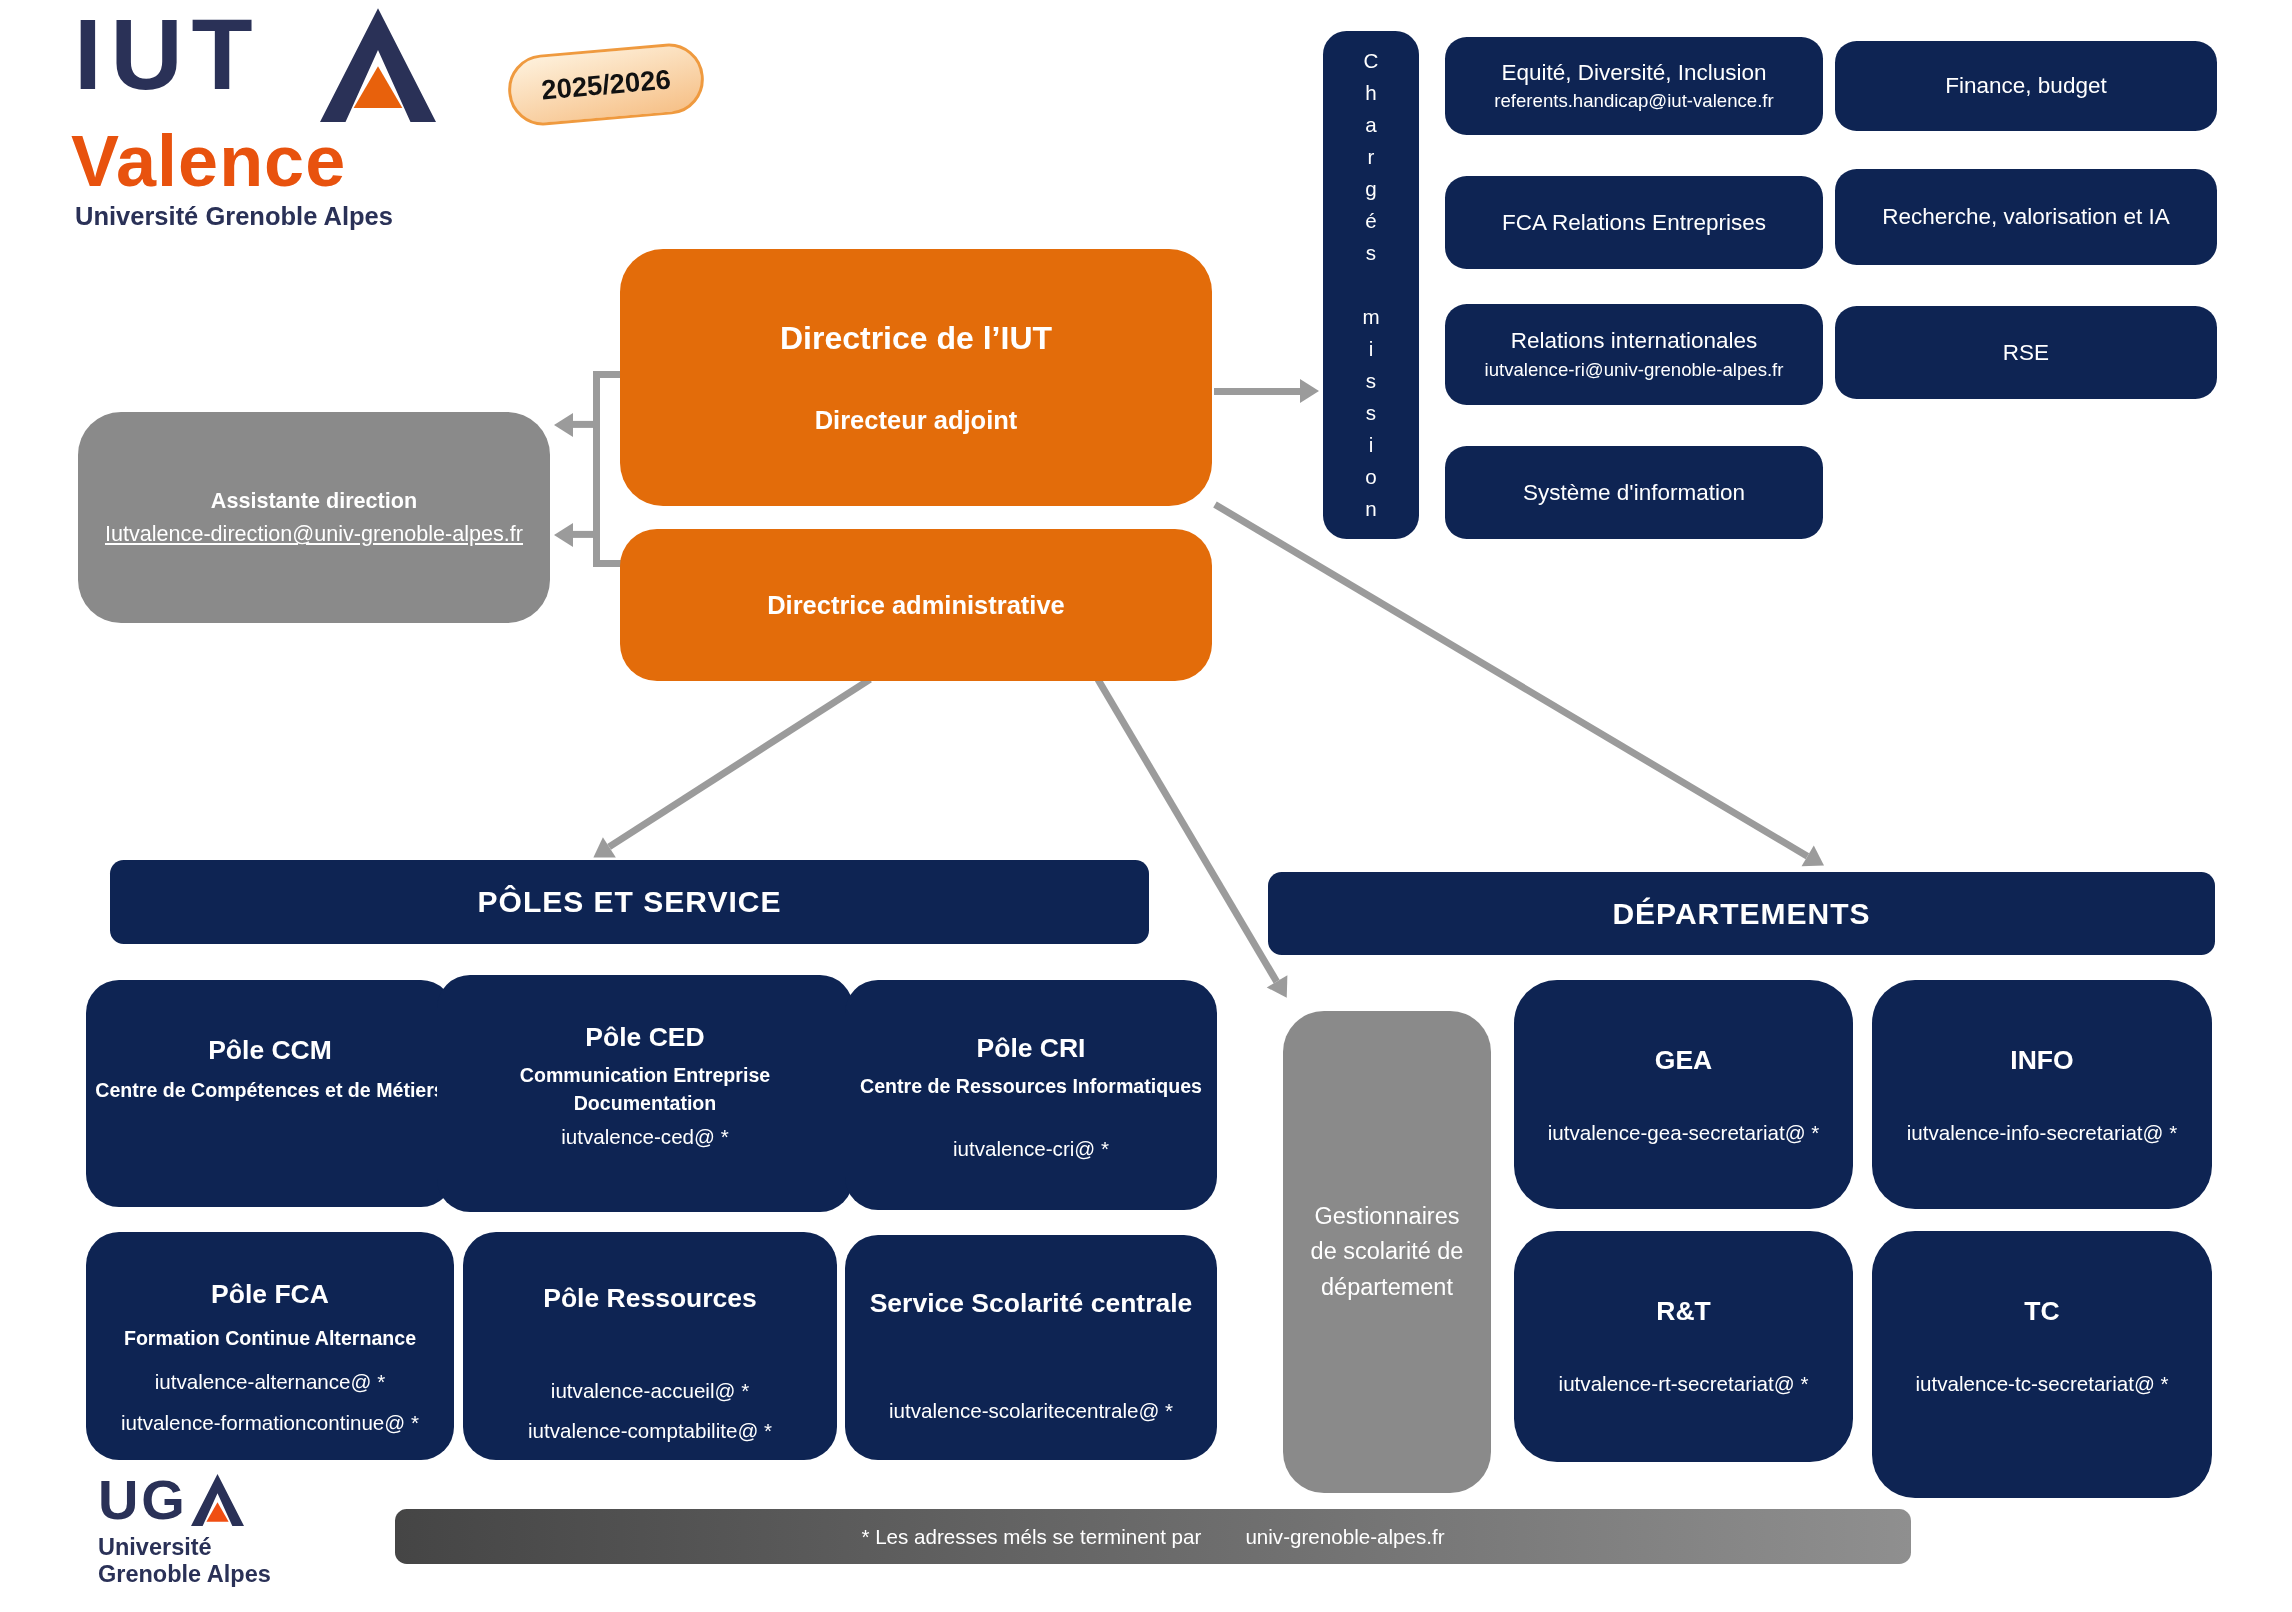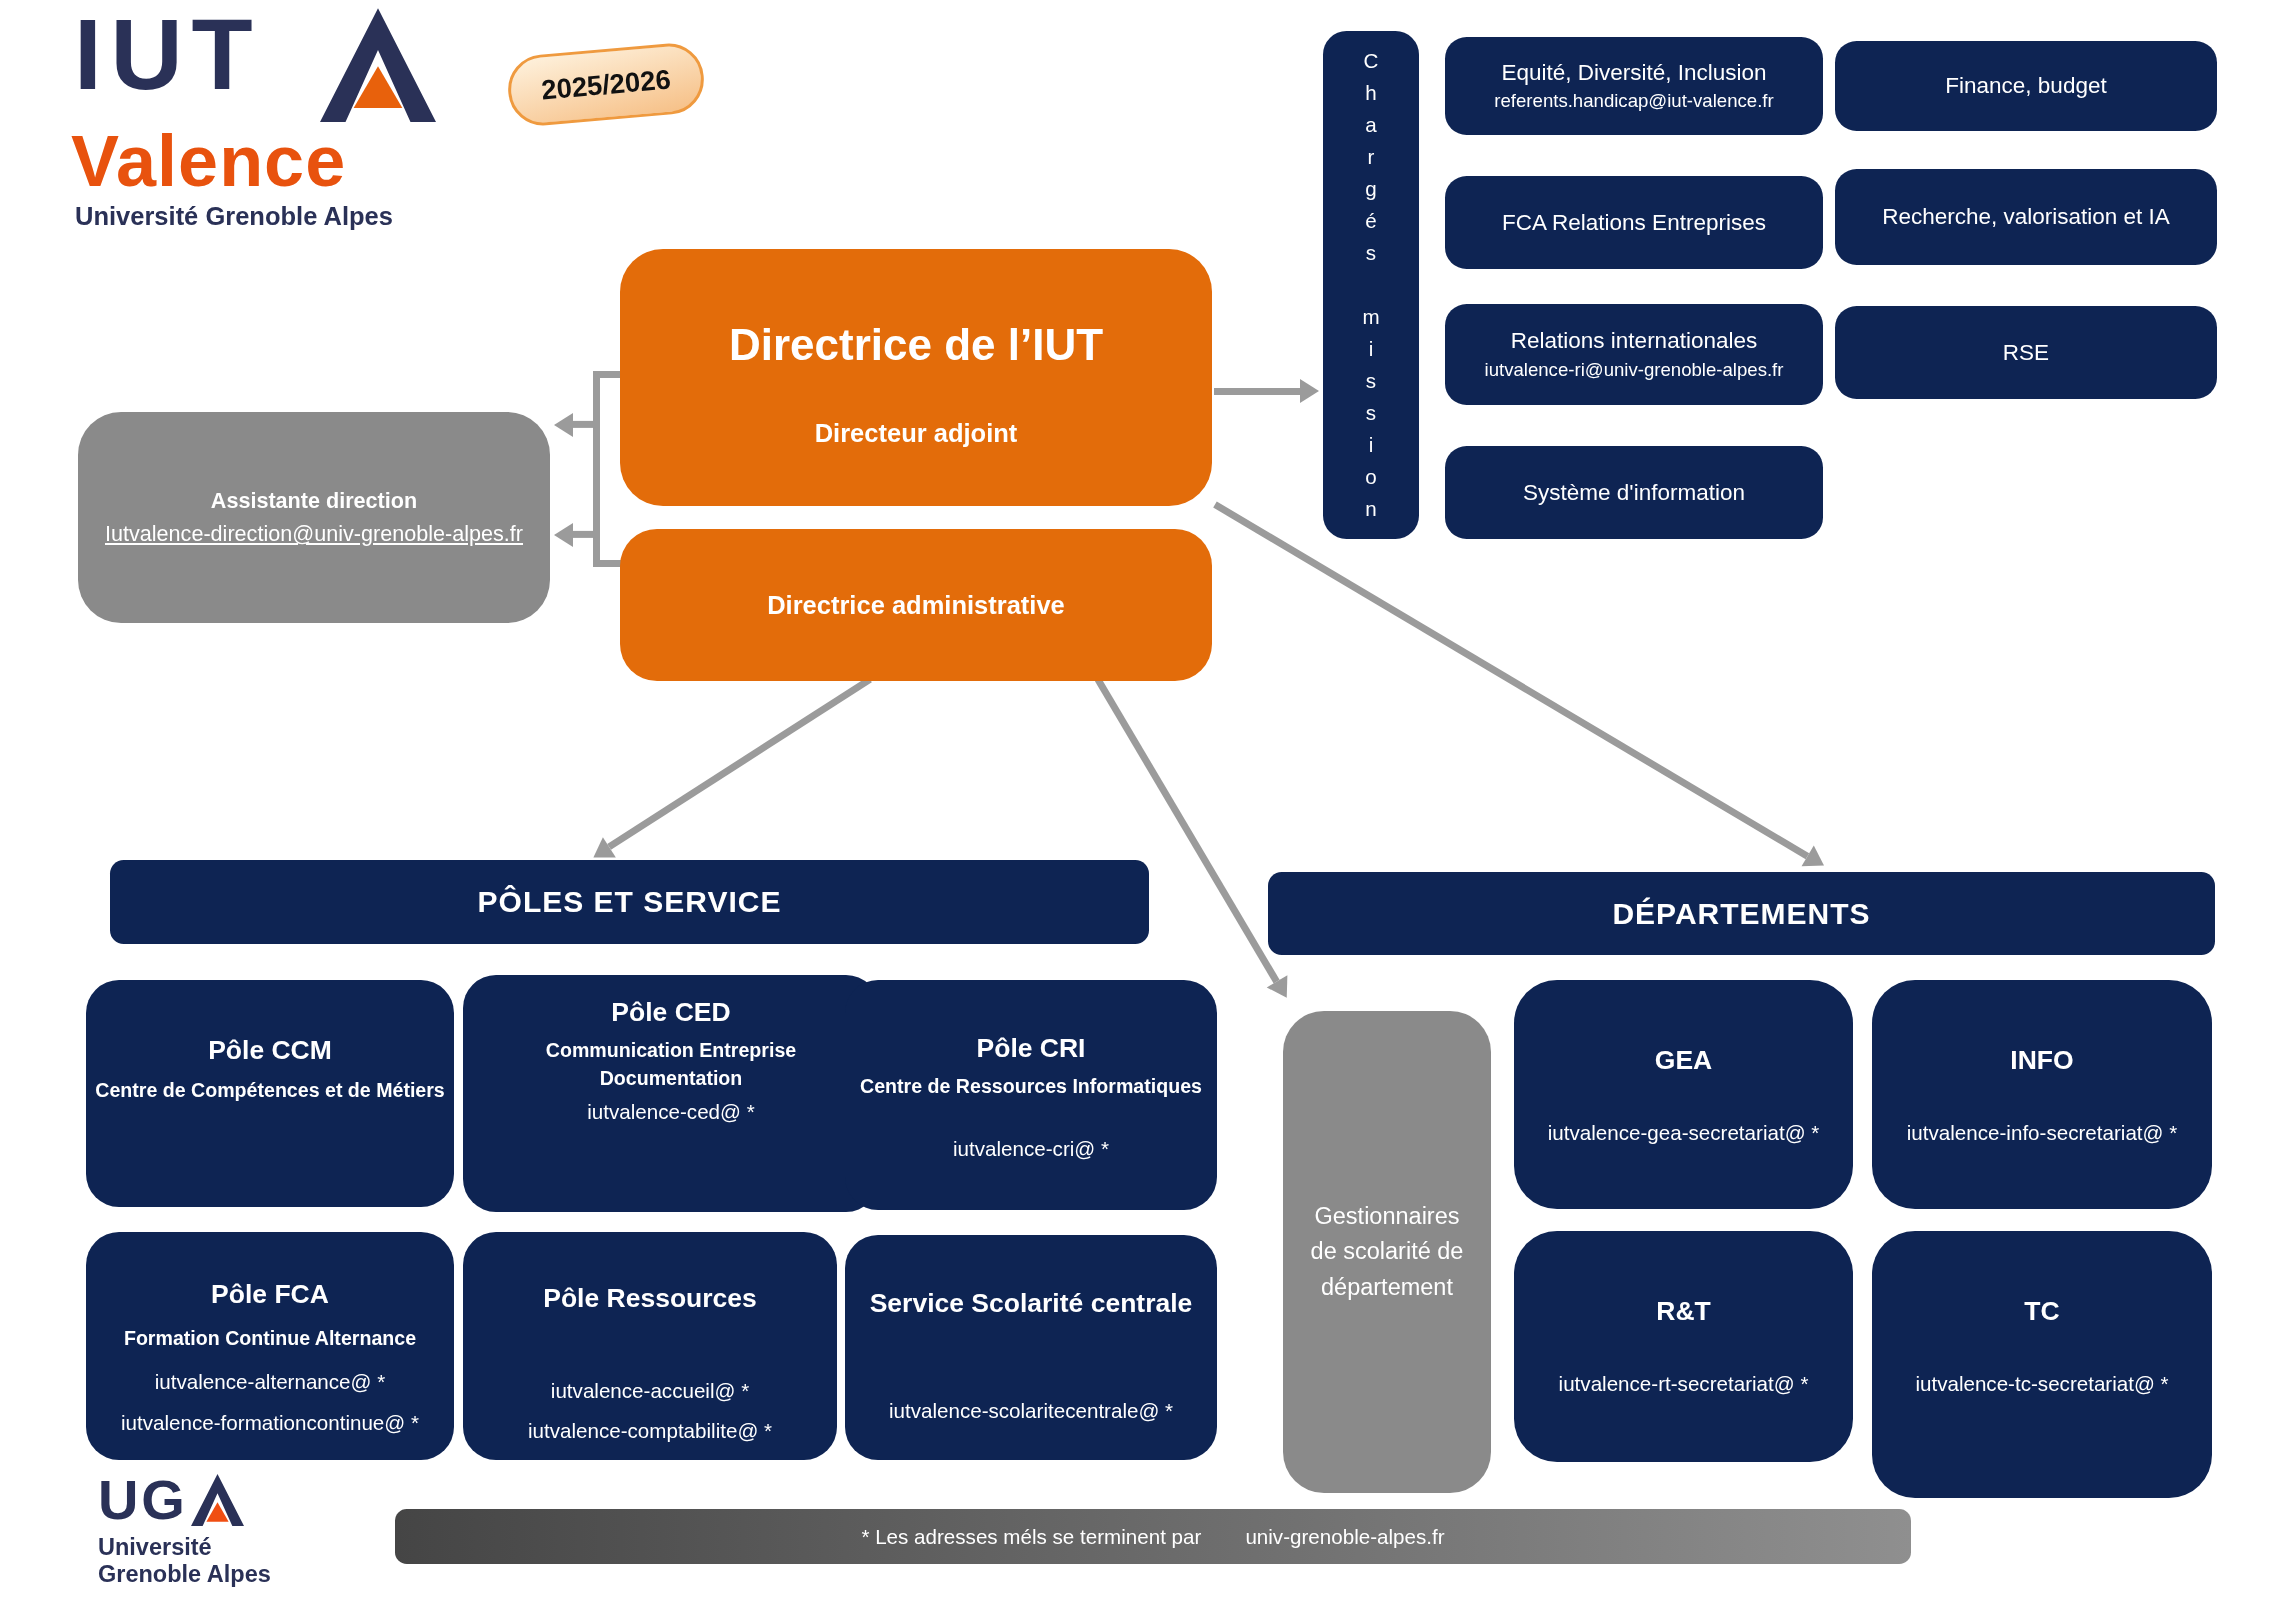--- a/index.html
+++ b/index.html
@@ -22,21 +22,21 @@
          font-size:27.4px;font-weight:bold;color:#111;}
 
   
   .box{display:flex;flex-direction:column;align-items:center;text-align:center;color:#fff;}
   .navy{background:#0E2453;}
   .grayb{background:#8A8A8A;}
   .orange{background:#E36C0A;}
 
   .box-director{left:620px;top:249px;width:592px;height:257px;border-radius:43px;
                 padding-top:71px;box-sizing:border-box;gap:49px;}
-  .box-director .t1{font-size:44px;font-weight:bold;}
+  .box-director .t1{font-size:32px;font-weight:bold;}
   .box-director .t2{font-size:25.5px;font-weight:bold;}
   .box-admin{left:620px;top:529px;width:592px;height:152px;border-radius:37px;
              justify-content:center;font-size:25.5px;font-weight:bold;}
   .box-assistant{left:78px;top:370px;width:472px;height:211px;border-radius:43px;
                  justify-content:center;gap:7.8px;margin-top:42px;}
   .box-assistant .t1{font-size:21.6px;font-weight:bold;}
   .box-assistant .t2{font-size:21.6px;text-decoration:underline;}
 
   .charges{left:1323px;top:31px;width:96px;height:508px;border-radius:23.5px;
            justify-content:center;font-size:20.6px;line-height:32px;}
@@ -54,21 +54,21 @@
 
   .secheader{border-radius:13.7px;justify-content:center;font-size:30px;font-weight:bold;letter-spacing:1px;}
   .poles-header{left:110px;top:860px;width:1039px;height:84px;}
   .dept-header{left:1268px;top:872px;width:947px;height:83px;}
 
   .pole{border-radius:33px;box-sizing:border-box;}
   .pole .t1{font-size:26.5px;font-weight:bold;}
   .pole .t2{font-size:19.6px;font-weight:bold;line-height:1.45;}
   .pole .em{font-size:20.6px;}
   .p0{left:86px;top:980px;width:368px;height:227px;padding-top:55px;gap:9.8px;}
-  .p1{left:463px;top:975px;width:416px;height:237px;padding-top:22px;gap:7.8px;}
+  .p1{left:437px;top:975px;width:416px;height:237px;padding-top:47px;gap:7.8px;}
   .p2{left:845px;top:980px;width:372px;height:230px;padding-top:53px;gap:7.8px;}
   .p2 .em{margin-top:29px;}
   .p3{left:86px;top:1232px;width:368px;height:228px;padding-top:47px;gap:5.9px;}
   .p3 .t2{margin-top:7.8px;}
   .p3 .em{margin-top:11.8px;}
   .p4{left:463px;top:1232px;width:374px;height:228px;padding-top:51px;}
   .p4 .em1{margin-top:65px;}
   .p4 .em2{margin-top:15.7px;}
   .p5{left:845px;top:1235px;width:372px;height:225px;padding-top:53px;}
   .p5 .em{margin-top:80px;}

